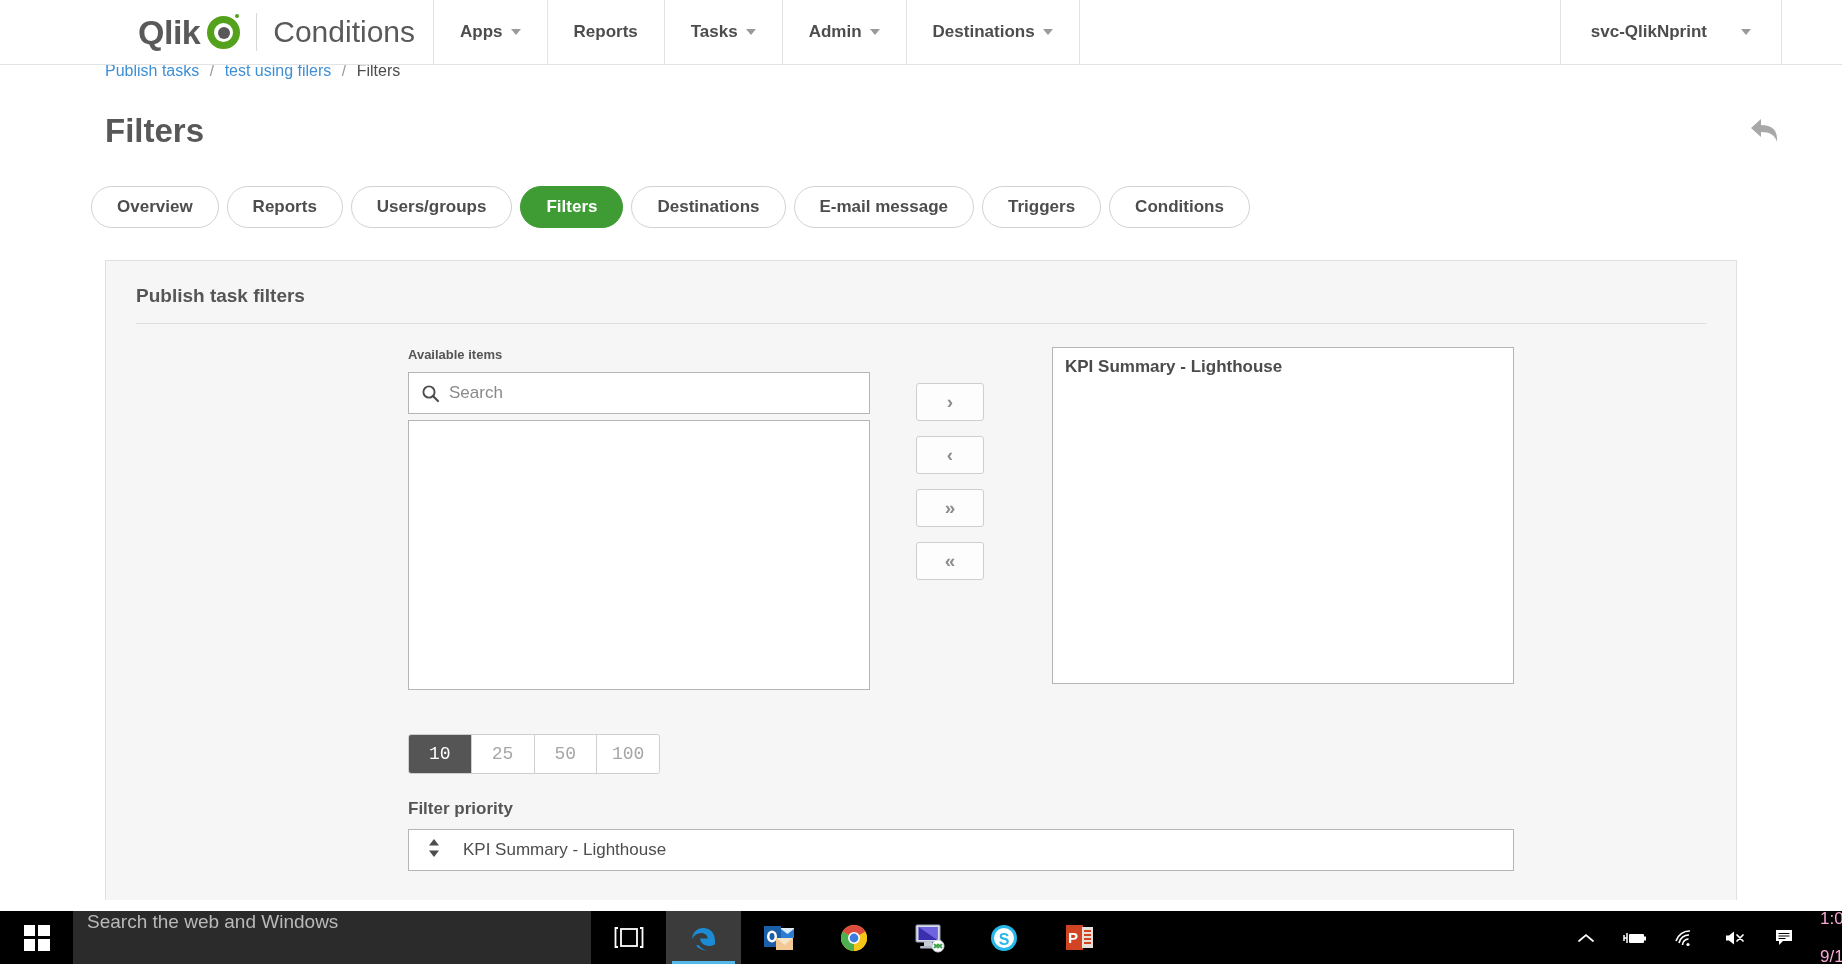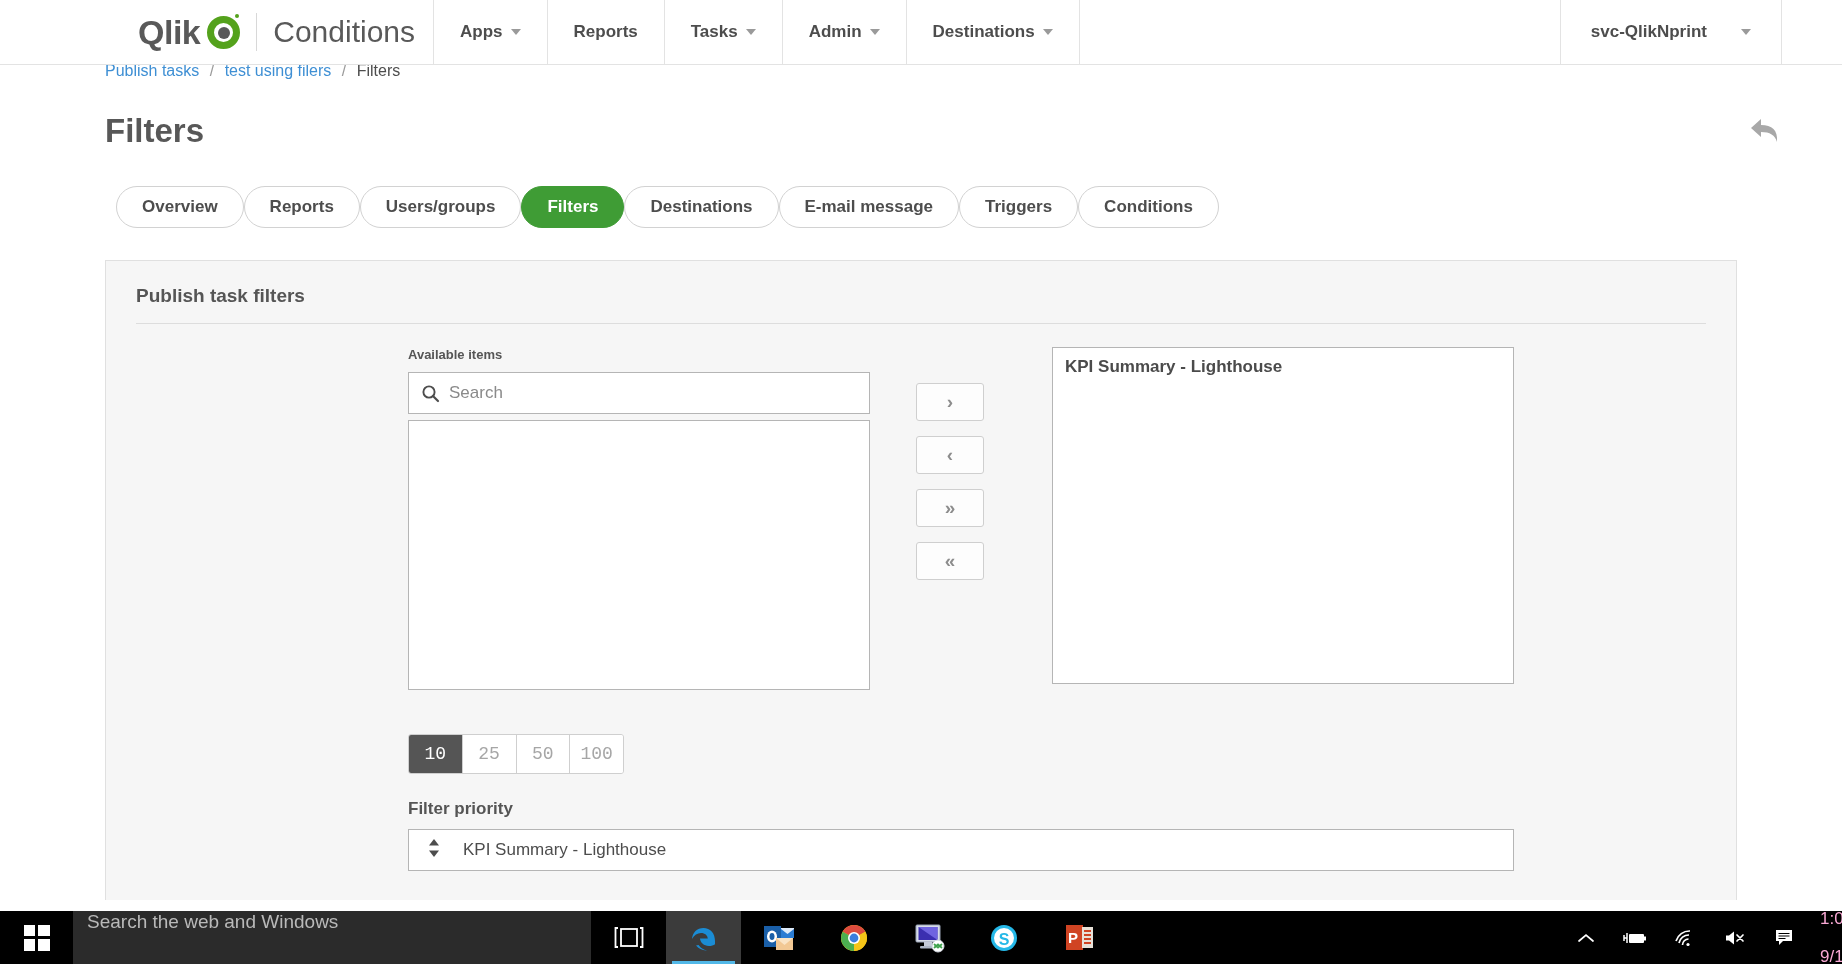--- a/index.html
+++ b/index.html
@@ -113,22 +113,22 @@
     position: absolute; top: 36px; left: 105px;
     font-size: 33px; font-weight: bold; color: #585858;
   }
   .back-icon {
     position: absolute; top: 40px; right: 60px;
     cursor: pointer;
   }
 
   
   .pills {
-    position: absolute; top: 110px; left: 116px;
-    display: flex; gap: 0;
+    position: absolute; top: 110px; left: 91px;
+    display: flex; gap: 8px;
   }
   .pill {
     border: 1px solid #d2d2d2;
     border-radius: 22px;
     background: #ffffff;
     color: #4d4d4d;
     font-size: 17px; font-weight: bold;
     padding: 10px 25px;
     cursor: pointer;
     white-space: nowrap;
@@ -217,21 +217,21 @@
     font-family: "Liberation Sans", sans-serif;
   }
 
   
   .pager {
     position: absolute; left: 302px; top: 387px;
     display: flex;
     border-radius: 3px;
     overflow: hidden;
     border: 1px solid #cfcfcf;
-    width: 216px;
+    width: 252px;
   }
   .pager-btn {
     flex: 1;
     height: 38px;
     background: #ffffff;
     border-right: 1px solid #cfcfcf;
     color: #a6a6a6;
     font-family: "Liberation Mono", monospace;
     font-size: 18px;
     display: flex; align-items: center; justify-content: center;

